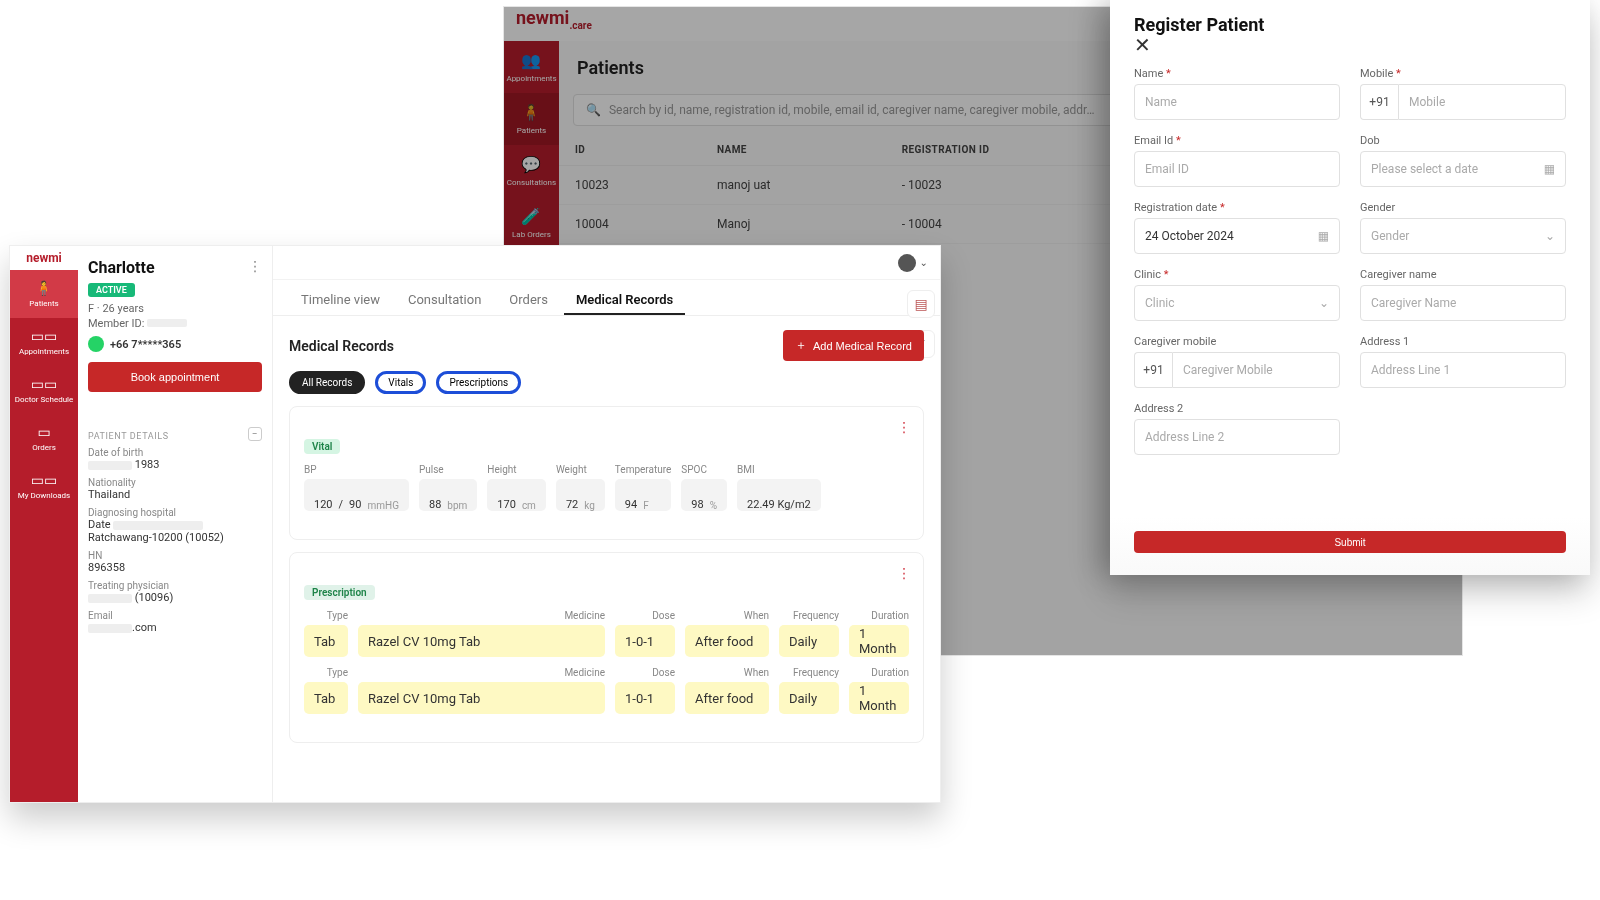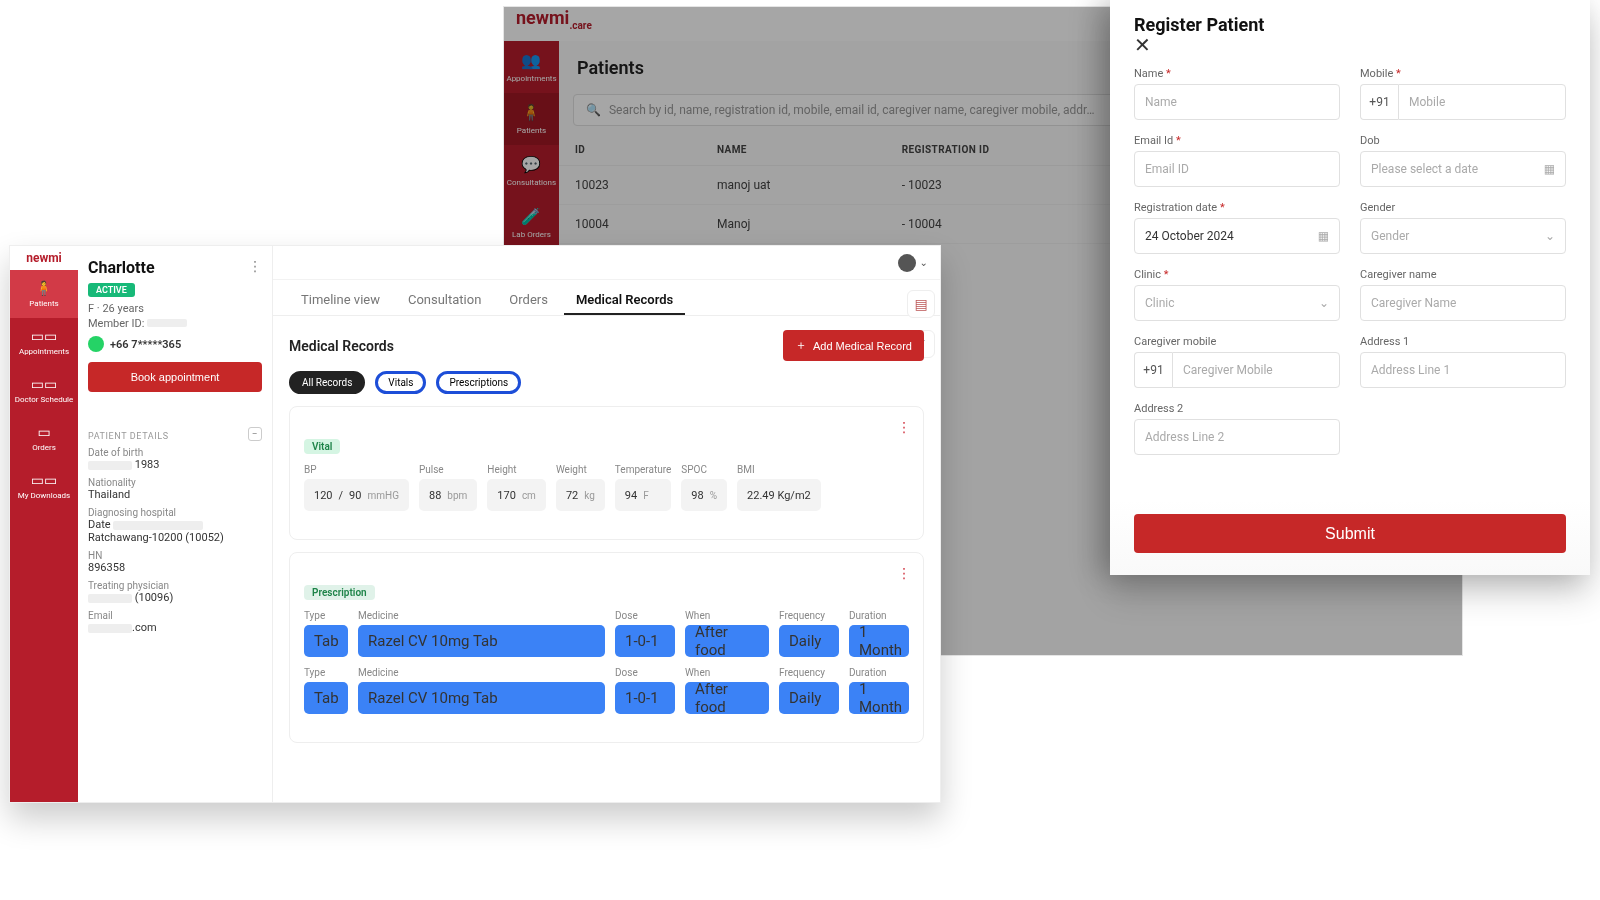--- a/index.html
+++ b/index.html
@@ -35,21 +35,21 @@
   #layerC .full { grid-column:1 / -1; width:calc(50% - 10px); }
   #layerC label { font-size:11px; color:#666; margin-bottom:4px; }
   #layerC .req::after { content:" *"; color:#c62828; }
   #layerC .inp { height:36px; border:1px solid #e0e0e0; border-radius:4px; padding:0 10px; font-size:12px; color:#333; background:#fff; display:flex; align-items:center; justify-content:space-between; }
   #layerC .inp span.ph { color:#aaa; }
   #layerC .inp .chev, #layerC .inp .cal { color:#aaa; font-size:12px; }
   #layerC .inpPhone { display:flex; }
   #layerC .inpPhone .cc { width:38px; border:1px solid #e0e0e0; border-right:none; border-radius:4px 0 0 4px; display:flex; align-items:center; justify-content:center; font-size:12px; color:#555; }
   #layerC .inpPhone .num { flex:1; border-radius:0 4px 4px 0; }
   #layerC .cFoot { padding:14px 24px 22px; background:linear-gradient(#fff,#f9f9f9); }
-  #layerC .submit { width:100%; height:39px; background:#c62828; color:#fff; border:none; border-radius:4px; font-size:16px; cursor:pointer; }
+  #layerC .submit { width:100%; height:22px; background:#c62828; color:#fff; border:none; border-radius:4px; font-size:10px; cursor:pointer; }
 
   
   #layerB { left:9px; top:245px; width:932px; height:558px; background:#fff; border:1px solid #eee; box-shadow:0 16px 30px rgba(0,0,0,.20); display:flex; }
   #layerB .bSide { width:68px; background:#b51d2b; display:flex; flex-direction:column; }
   #layerB .bSide .blogo { height:24px; background:#fff; display:flex; align-items:center; justify-content:center; font-weight:700; font-size:12px; color:#b51d2b; }
   #layerB .bSide .nav { flex:1; }
   #layerB .bSide .navItem { padding:10px 2px; text-align:center; color:#fff; font-size:8px; }
   #layerB .bSide .navItem.active { background:#d23a47; }
   #layerB .bSide .navItem .ic { font-size:14px; display:block; margin-bottom:3px; }
   #layerB .bLeft { width:195px; padding:12px 10px; border-right:1px solid #eee; font-size:11px; color:#333; }
@@ -82,26 +82,26 @@
   #layerB .pill { display:inline-block; font-size:10px; padding:3px 10px; border-radius:12px; border:3px solid #1d4ed8; margin-right:6px; cursor:pointer; }
   #layerB .pill.active { background:#222; color:#fff; border-color:#222; }
   #layerB .card { border:1px solid #eee; border-radius:8px; padding:28px 14px; margin-bottom:12px; position:relative; }
   #layerB .card .tag { display:inline-block; font-size:10px; padding:2px 8px; border-radius:4px; font-weight:600; }
   #layerB .tagVital { background:#d5f5e3; color:#1e8449; }
   #layerB .tagRx { background:#e0f2e9; color:#1e8449; }
   #layerB .card .more { position:absolute; top:12px; right:12px; color:#d23a47; font-size:14px; cursor:pointer; }
   #layerB .vitGrid { display:flex; gap:10px; margin-top:10px; }
   #layerB .vitGrid .cell { flex:0 0 auto; }
   #layerB .vitGrid .lab { font-size:10px; color:#888; margin-bottom:4px; }
-  #layerB .vitGrid .val { background:#f3f3f3; border-radius:5px; height:32px; padding:0 10px; display:flex; align-items:center; font-size:11px; color:#333; gap:6px; }
+  #layerB .vitGrid .val { background:#f3f3f3; border-radius:5px; height:32px; padding:0 10px; display:flex; align-items:flex-end; font-size:11px; color:#333; gap:6px; }
   #layerB .vitGrid .unit { color:#999; font-size:10px; }
   #layerB .rxRow { display:flex; gap:10px; margin-top:10px; }
   #layerB .rxRow .c { display:flex; flex-direction:column; }
-  #layerB .rxRow .lab { font-size:10px; color:#888; margin-bottom:4px; }
-  #layerB .rxRow .val { background:#3b82f6; border-radius:5px; height:32px; padding:0 10px; display:flex; align-items:center; font-size:15px; color:#333; }
+  #layerB .rxRow .lab { font-size:10px; color:#888; margin-bottom:4px;text-align:right; }
+  #layerB .rxRow .val { background:#fef9c3; border-radius:5px; height:32px; padding:0 10px; display:flex; align-items:center; font-size:13px; color:#333; }
   #layerB .rxRow .cType { width:44px; }
   #layerB .rxRow .cMed  { flex:1; }
   #layerB .rxRow .cSm   { width:60px; }
   #layerB .rxRow .cMd   { width:84px; }
   #layerB .rail { position:absolute; right:0; top:44px; width:38px; display:flex; flex-direction:column; gap:12px; align-items:center; }
   #layerB .rail .ric { width:28px; height:28px; border:1px solid #eee; border-radius:6px; display:flex; align-items:center; justify-content:center; font-size:14px; color:#b55; background:#fff; cursor:pointer; }
 </style>
 </head>
 <body>
 

